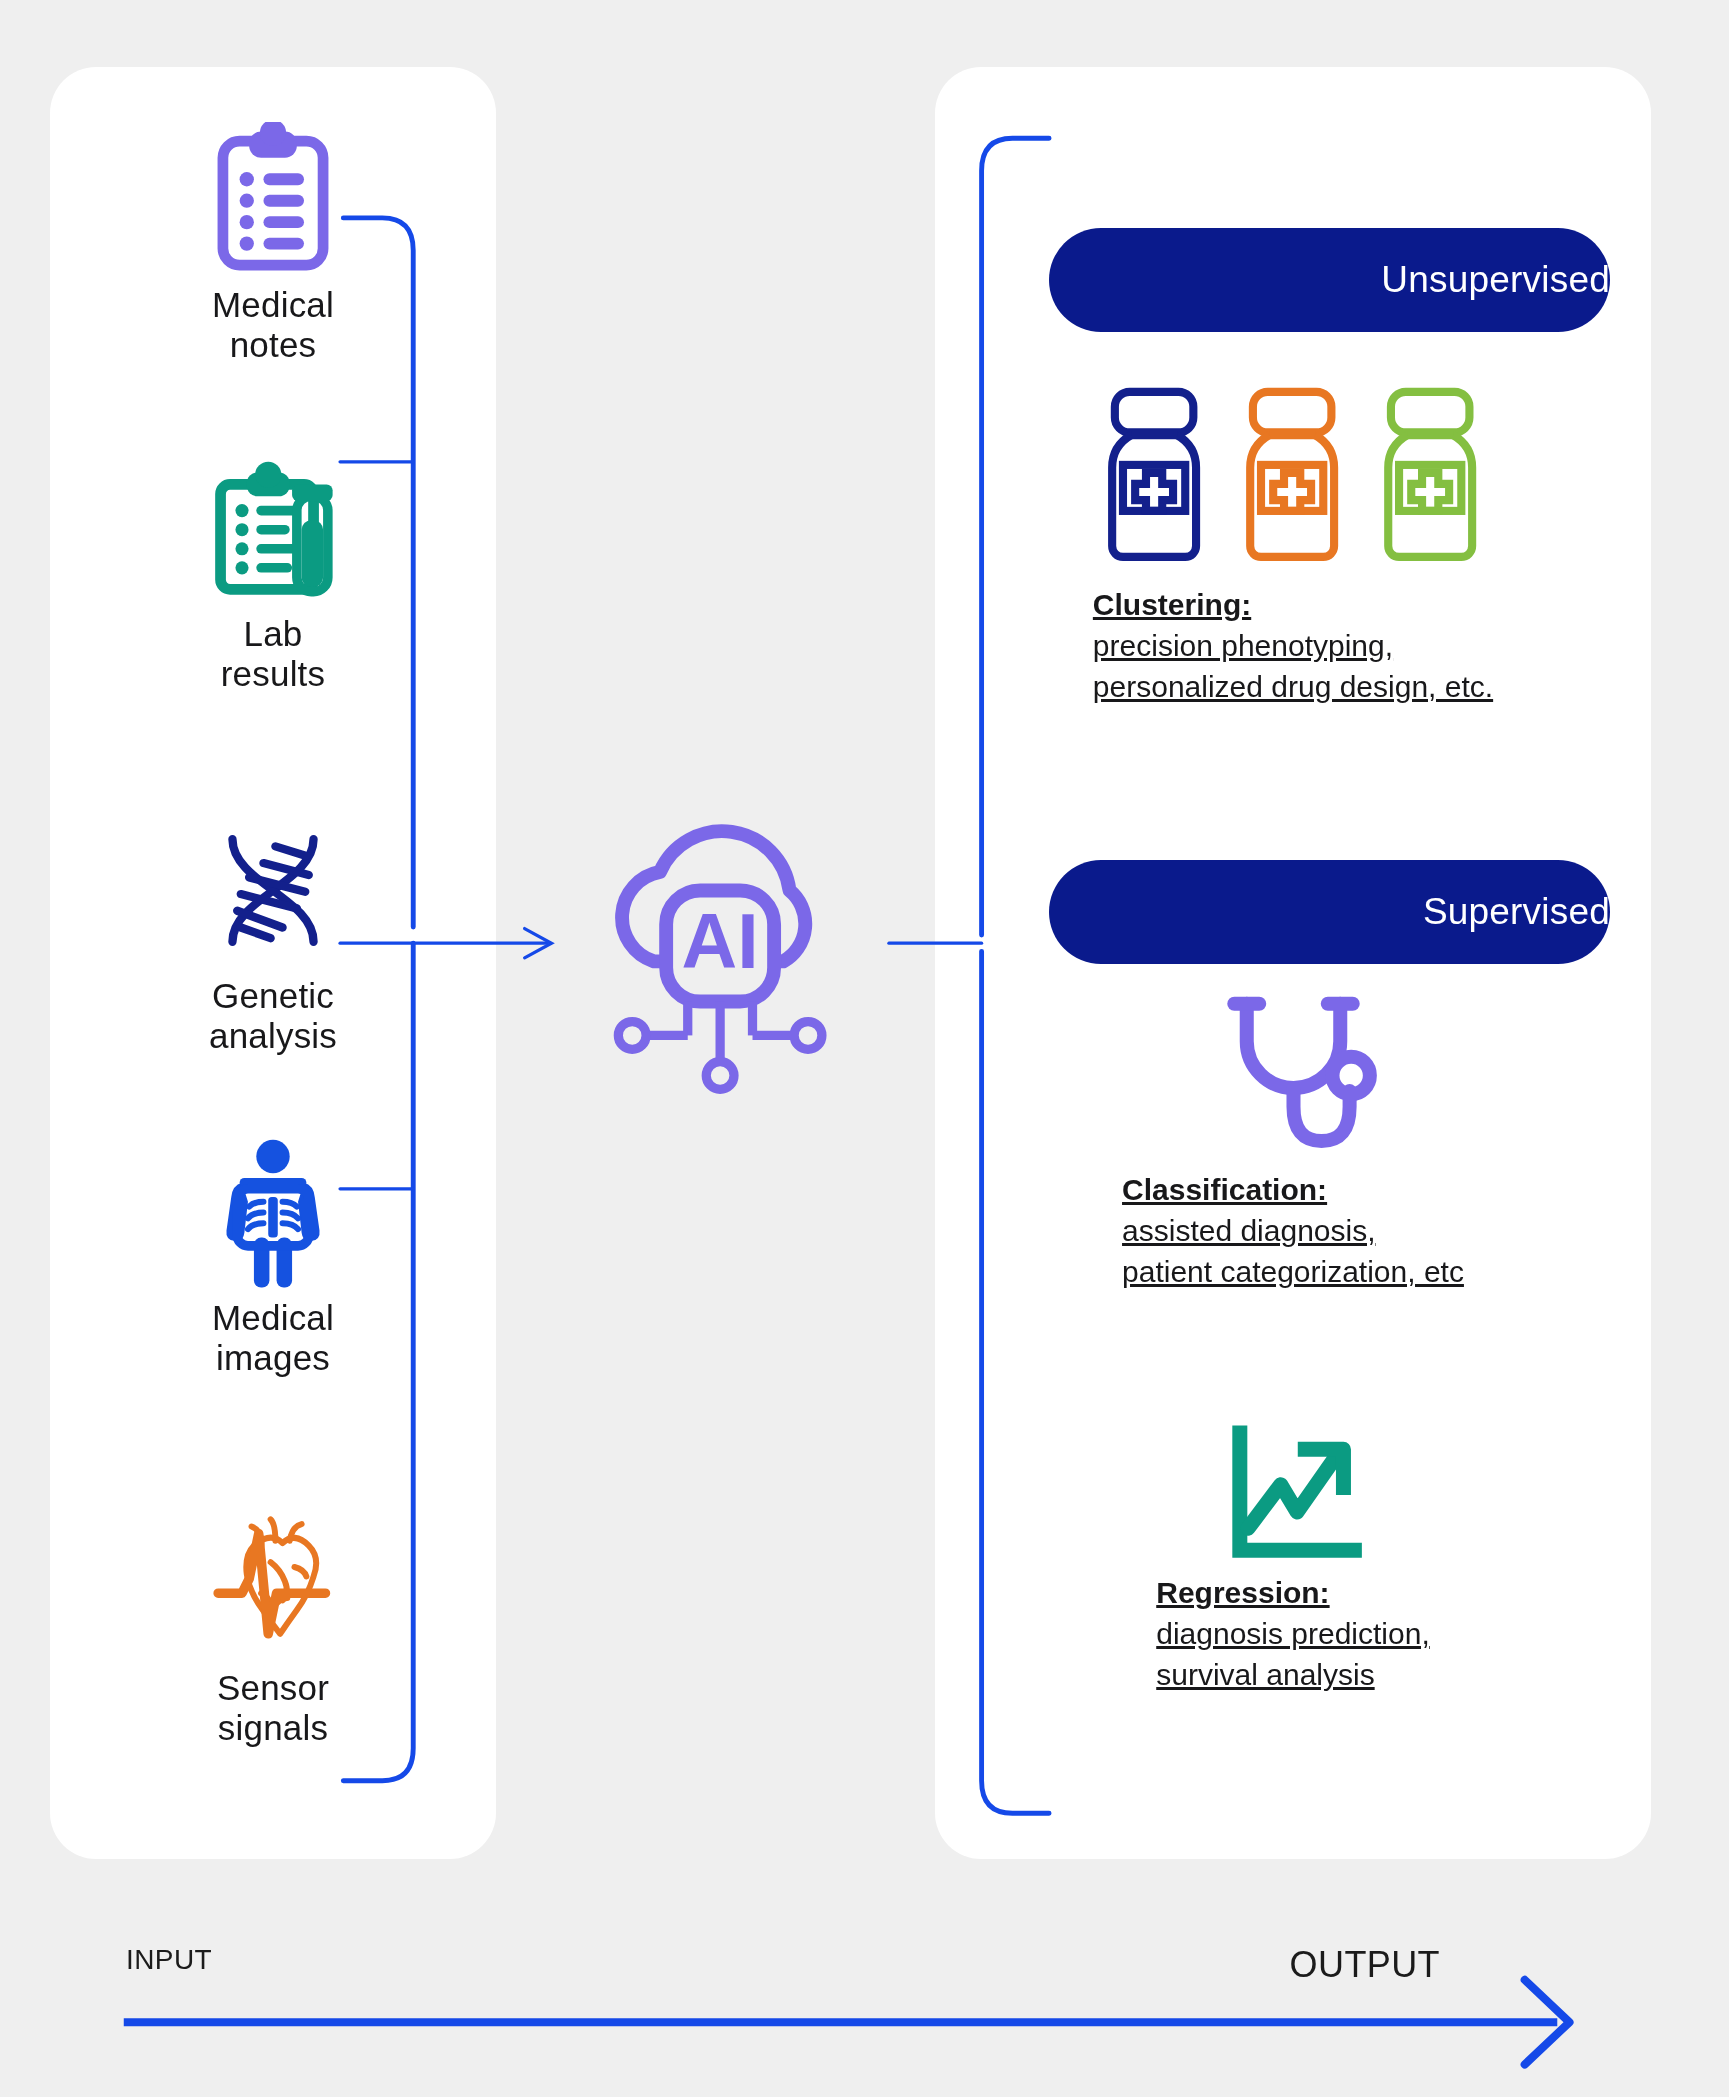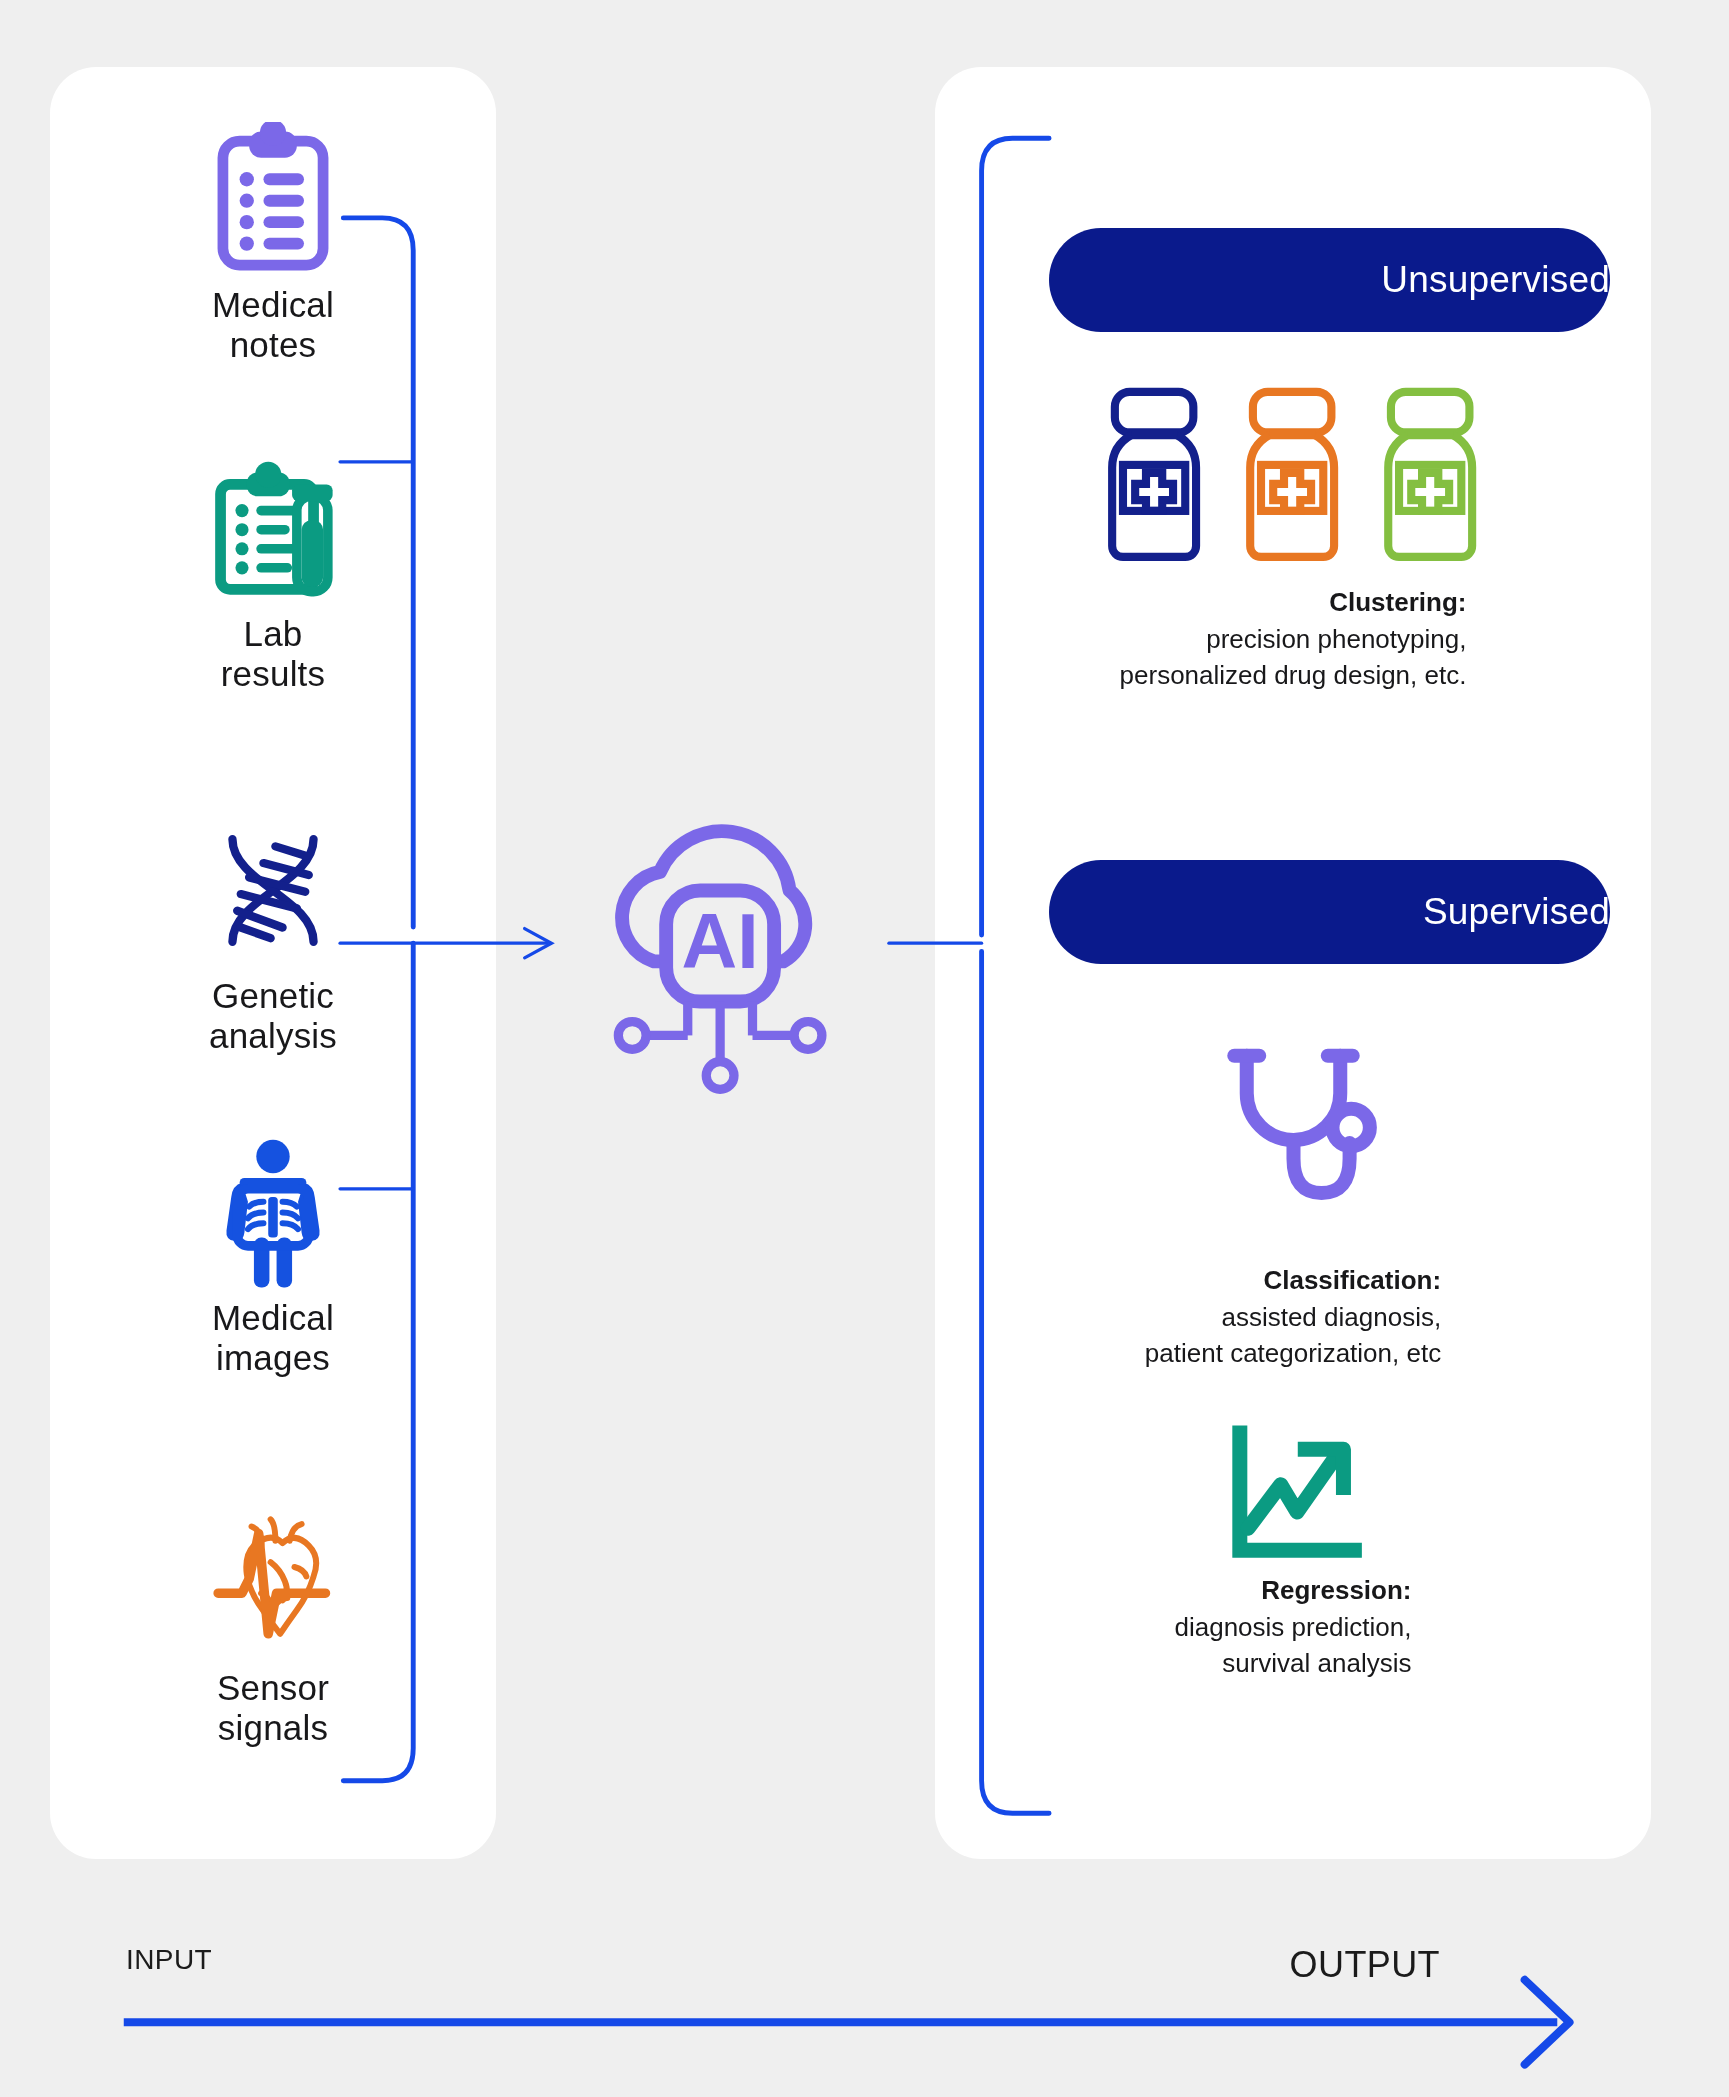--- a/index.html
+++ b/index.html
@@ -45,22 +45,23 @@
     color:#ffffff;font-size:37px;font-weight:400;letter-spacing:0.2px;
   }
   #badge-unsupervised{top:228px;}
   #badge-supervised{top:860px;}
 
   
   .out-block{position:absolute;left:935px;width:716px;display:flex;
     flex-direction:column;align-items:center;}
   .out-icon{display:block;}
   .out-text{
-    text-align:right;color:#18181a;font-size:26px;line-height:1.17;
+    text-align:left;color:#18181a;font-size:30px;line-height:1.17;
     margin-top:3.3px;
+    text-decoration:underline;
   }
   .out-text .ttl{font-weight:700;display:block;}
   .out-text .ln{display:block;font-weight:400;margin-top:6px;}
 
   
   #footer-input{
     position:absolute;left:126px;top:1944px;
     font-size:28px;color:#1b1b1b;letter-spacing:0.4px;
   }
   #footer-output{
@@ -268,21 +269,21 @@
       <span class="ttl">Clustering:</span>
       <span class="ln">precision phenotyping,</span>
       <span class="ln">personalized drug design, etc.</span>
     </div>
   </div>
 
   <div class="badge" id="badge-supervised">
     <span>Supervised</span>
   </div>
 
-  <div class="out-block" style="top:1034px;gap:41px;">
+  <div class="out-block" style="top:982px;">
     <svg class="out-icon" width="187" height="187" viewBox="0 0 120 120">
       <g fill="none" stroke="#7b68e8" stroke-width="9" stroke-linecap="round">
         <path d="M30 14 v24 a30 30 0 0 0 60 0 v-24"></path>
         <line x1="22" y1="14" x2="38" y2="14"></line>
         <line x1="82" y1="14" x2="98" y2="14"></line>
         <path d="M60 68 v12 q0 22 18 22 q18 0 18 -22 v-10"></path>
       </g>
       <circle cx="97" cy="60" r="12" fill="none" stroke="#7b68e8" stroke-width="9"></circle>
     </svg>
     <div class="out-text">

